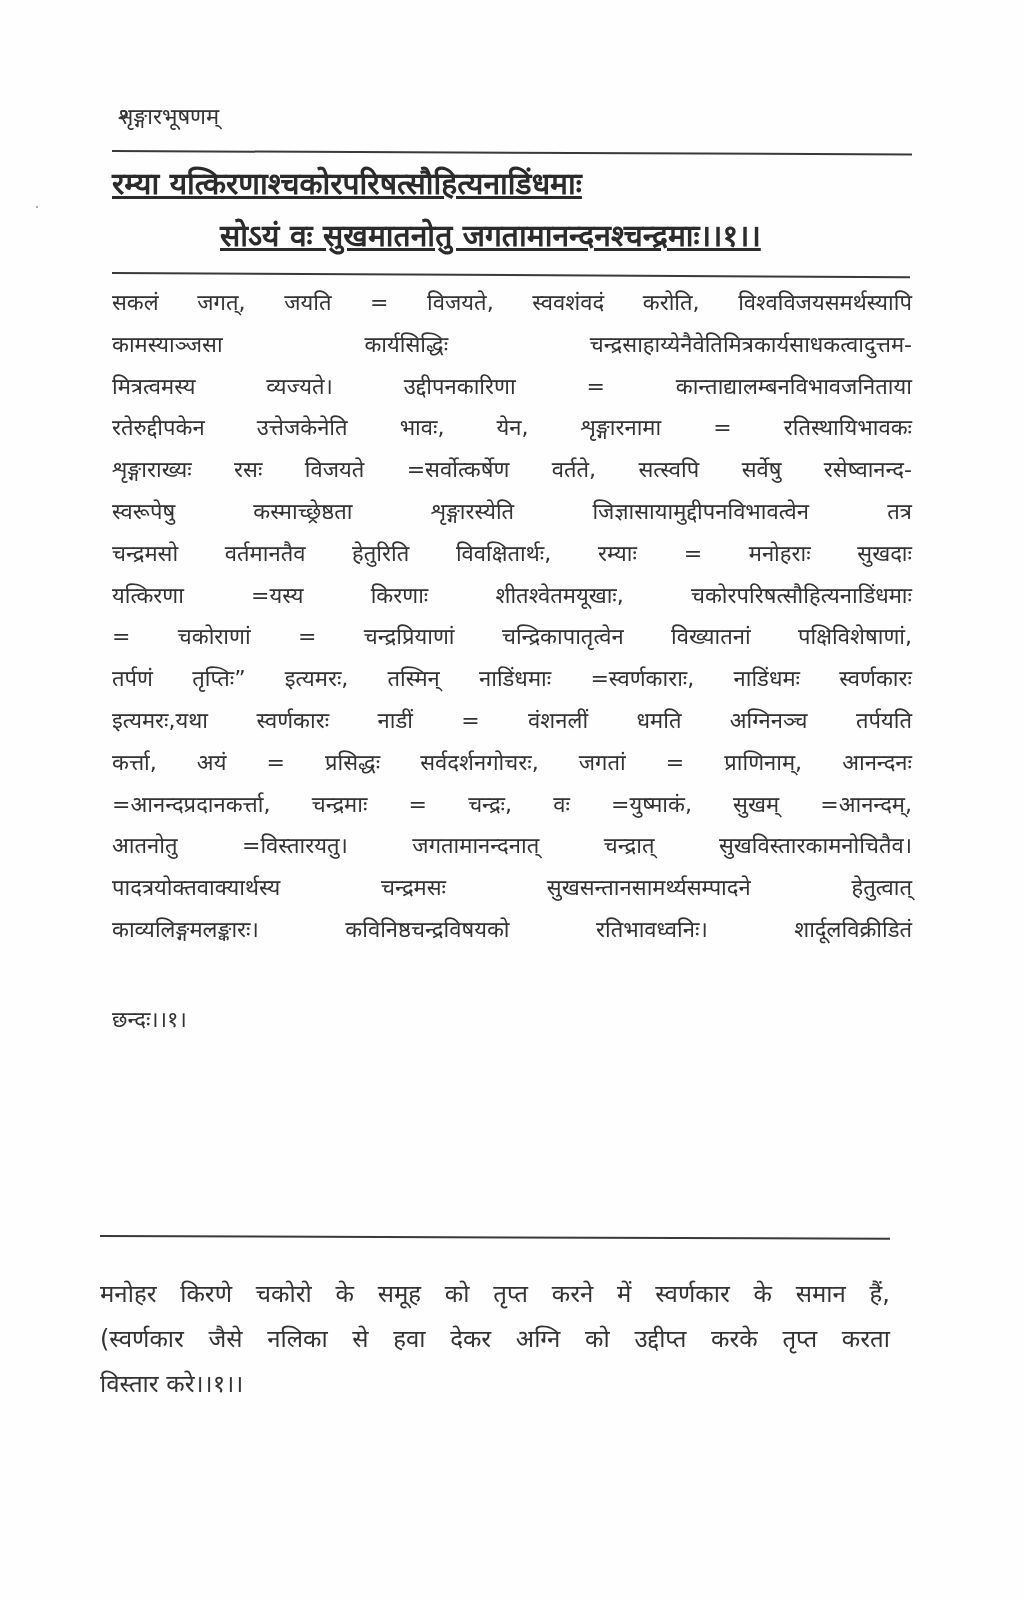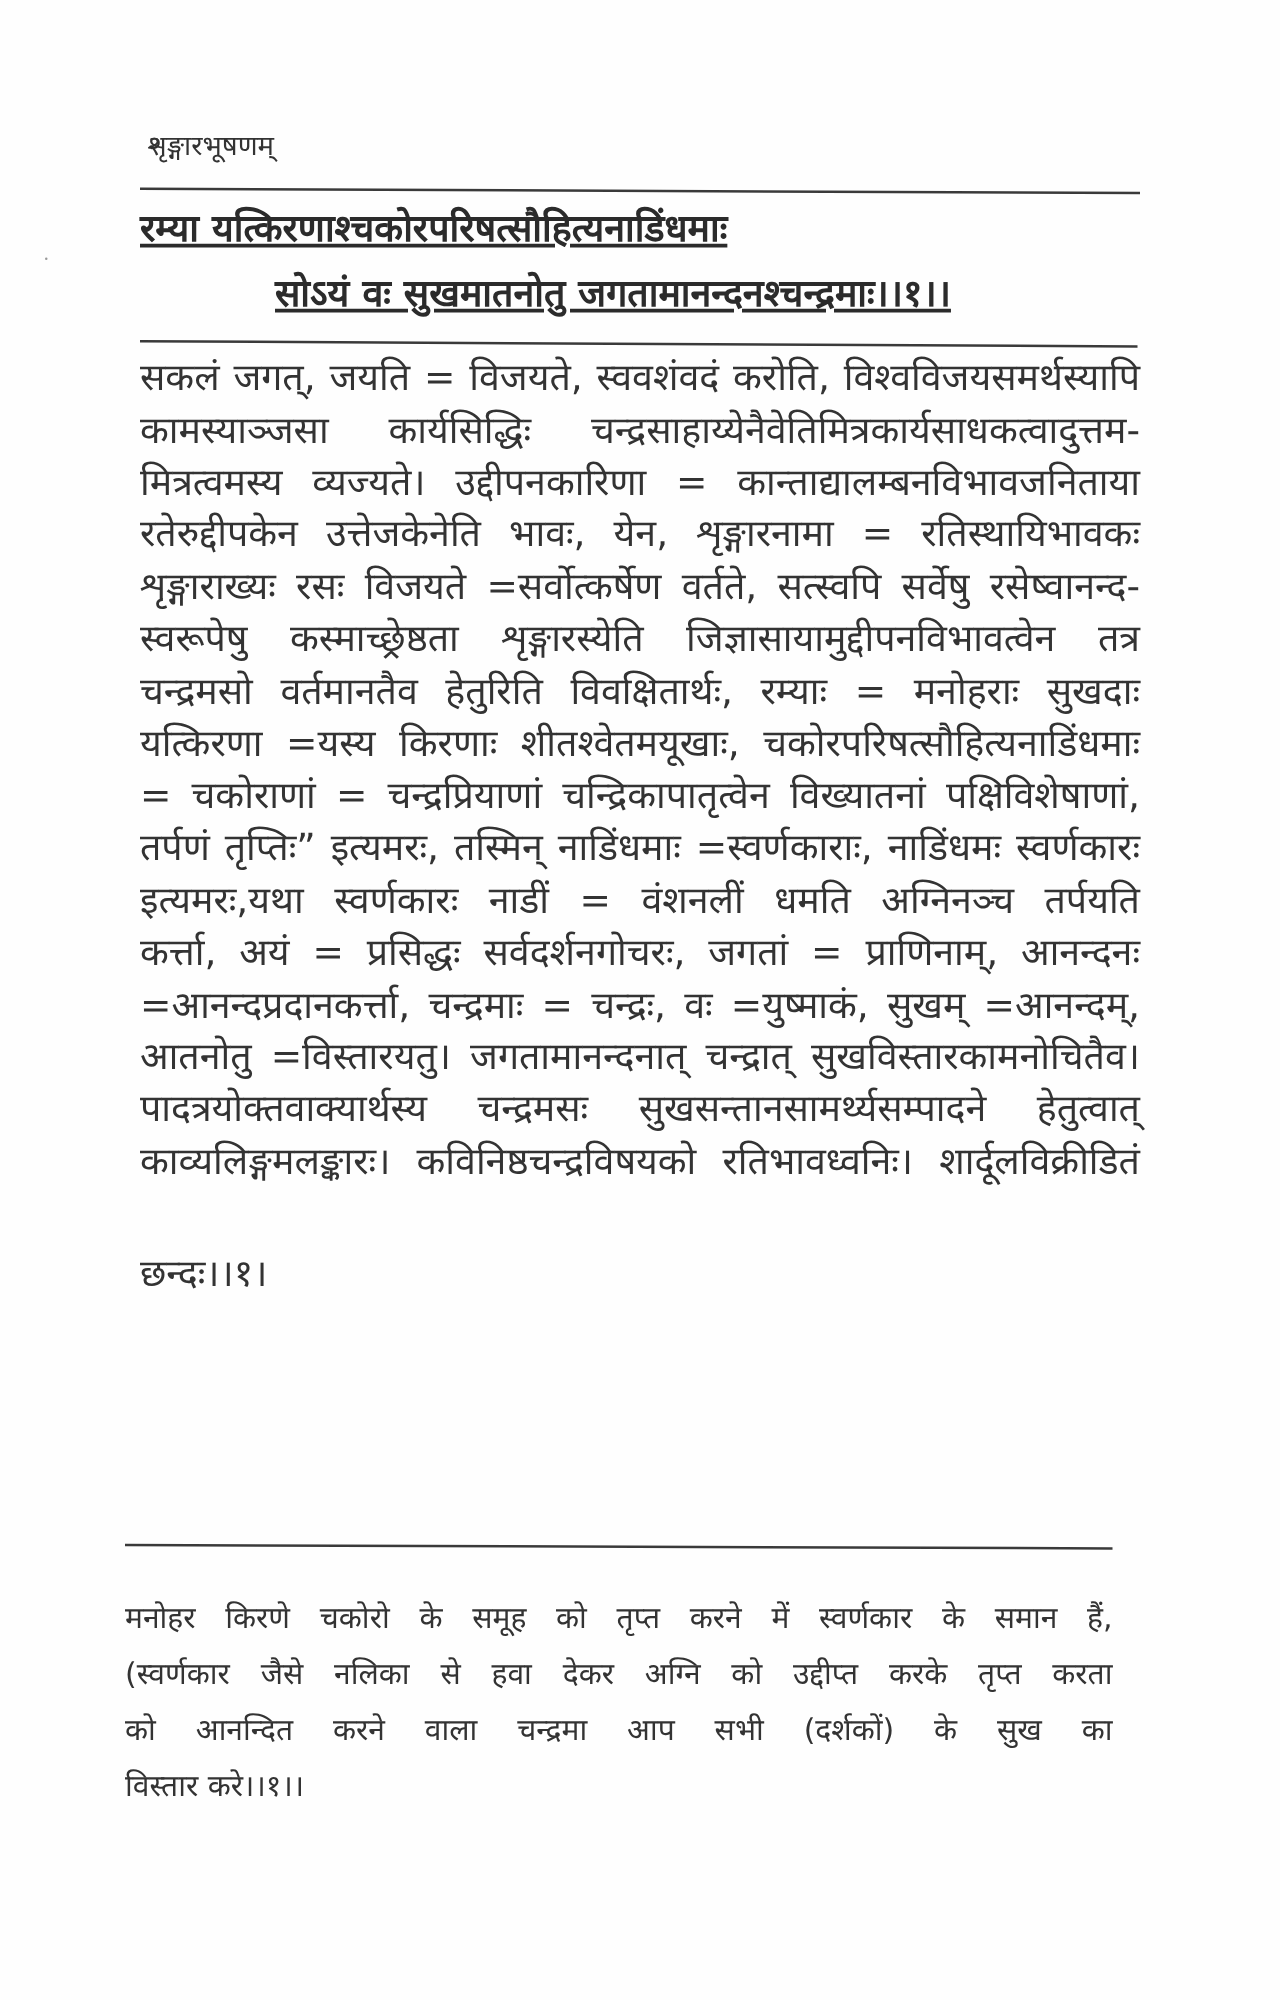--- a/index.html
+++ b/index.html
@@ -70,21 +70,21 @@
       padding-left: 108px;
     }
 
     .commentary {
       position: absolute;
       left: 112px;
       top: 282px;
       width: 800px;
     }
     .c-line {
-      font-size: 30px;
+      font-size: 22px;
       line-height: 41.8px;
       height: 41.8px;
       white-space: nowrap;
       color: #333;
       text-align: justify;
       text-align-last: justify;
     }
     .c-line.last {
       text-align-last: left;
       margin-top: 48px;
@@ -156,16 +156,15 @@
     <div class="c-line">पादत्रयोक्तवाक्यार्थस्य चन्द्रमसः सुखसन्तानसामर्थ्यसम्पादने हेतुत्वात्</div>
     <div class="c-line">काव्यलिङ्गमलङ्कारः। कविनिष्ठचन्द्रविषयको रतिभावध्वनिः। शार्दूलविक्रीडितं</div>
     <div class="c-line last">छन्दः।।१।</div>
   </div>
 
   <div class="rule r3"></div>
 
   <div class="translation">
     <div class="t-line">मनोहर किरणे चकोरो के समूह को तृप्त करने में स्वर्णकार के समान हैं,</div>
     <div class="t-line">(स्वर्णकार जैसे नलिका से हवा देकर अग्नि को उद्दीप्त करके तृप्त करता</div>
-    <div class="t-line">को आनन्दित करने वाला चन्द्रमा आप सभी (दर्शकों) के सुख का</div>
     <div class="t-line last">विस्तार करे।।१।।</div>
   </div>
 </div>
 
 </body></html>

